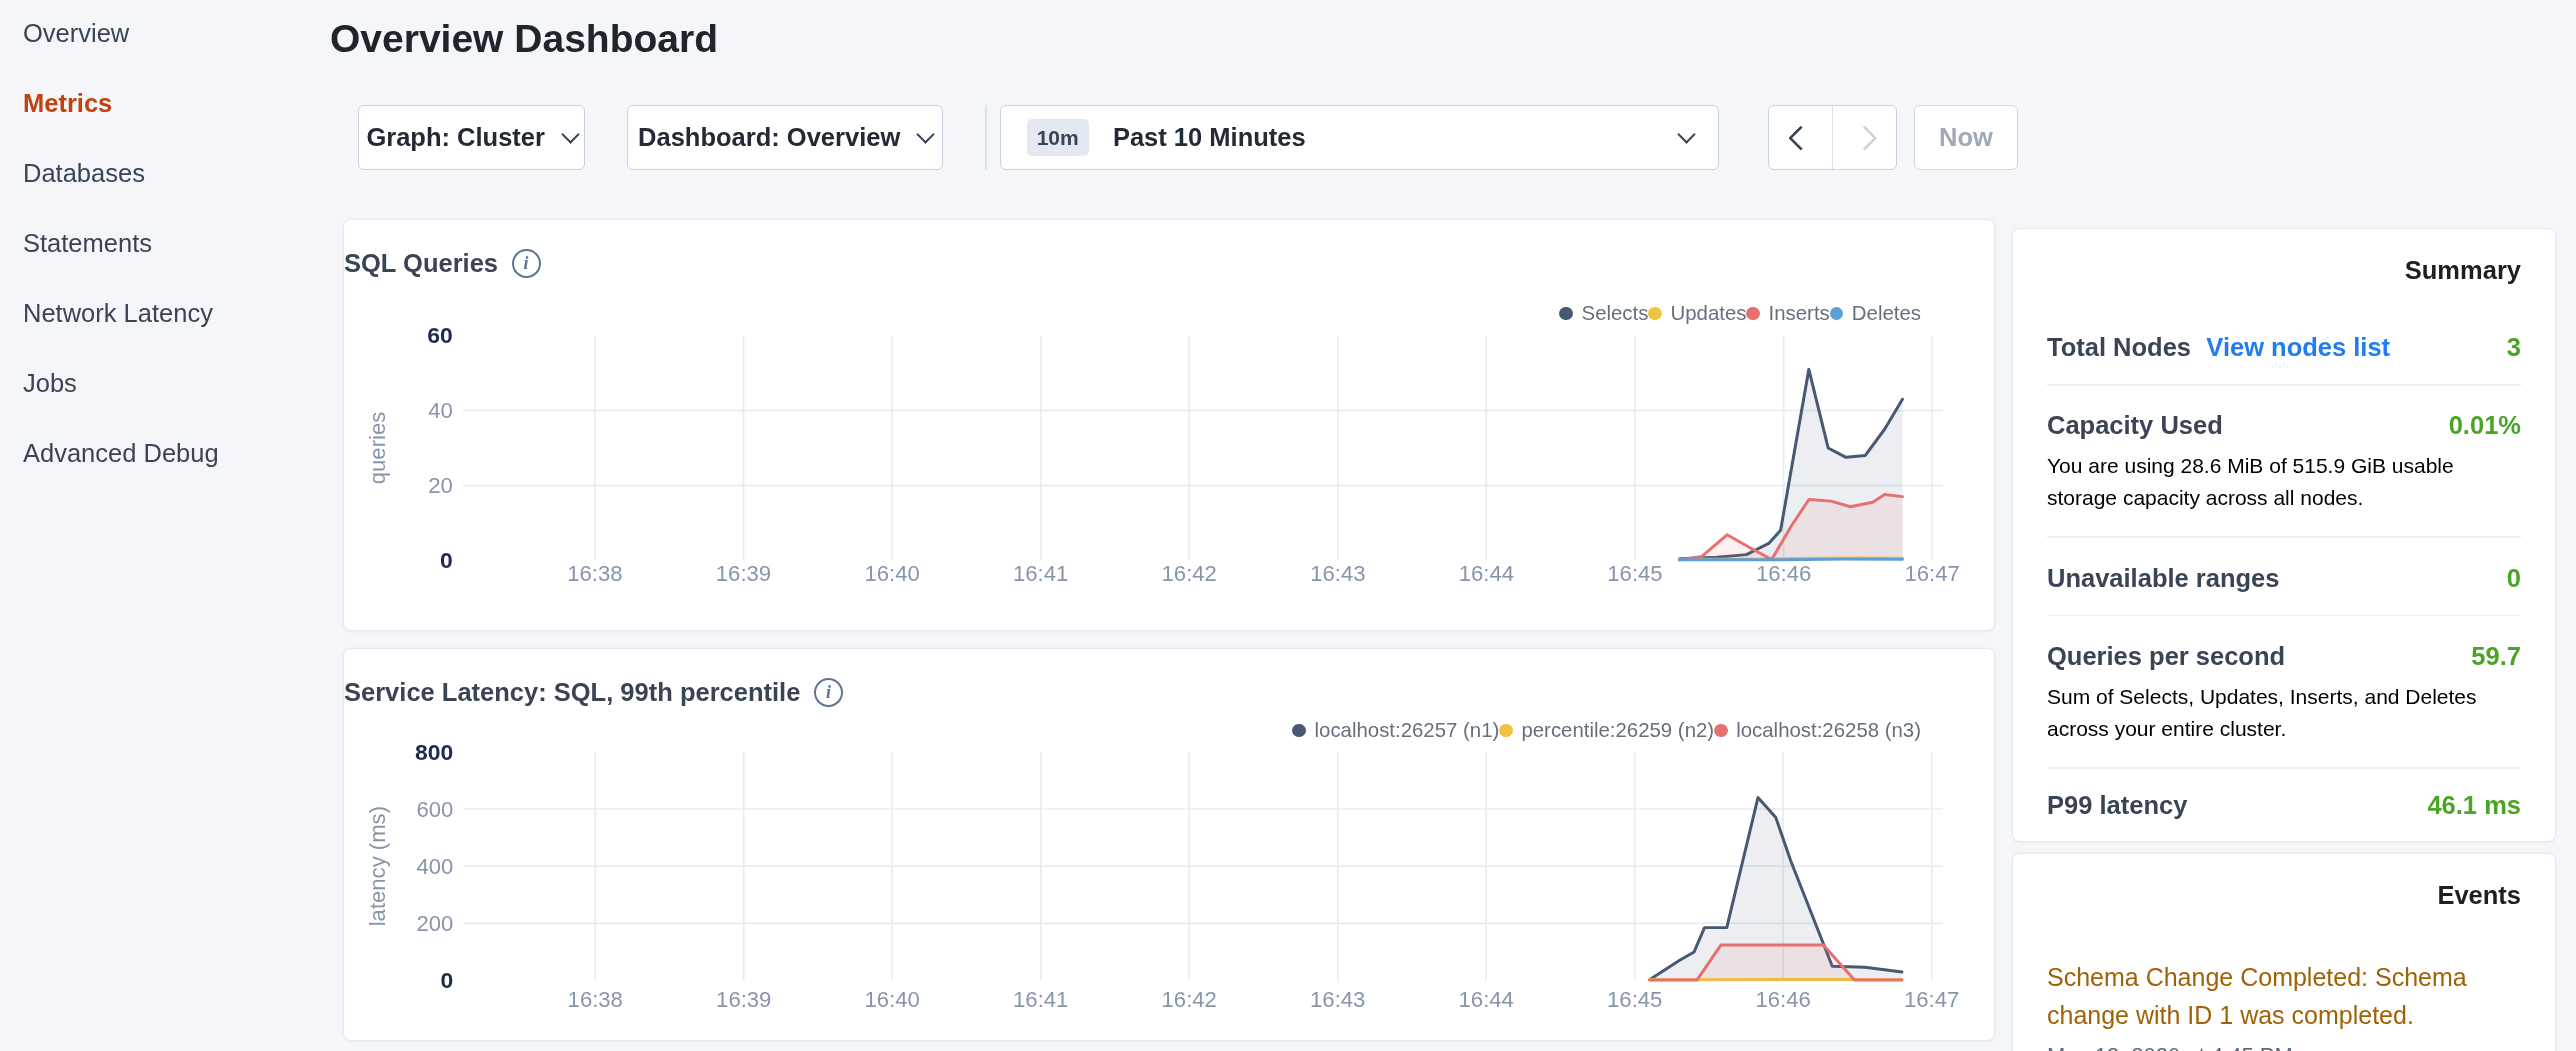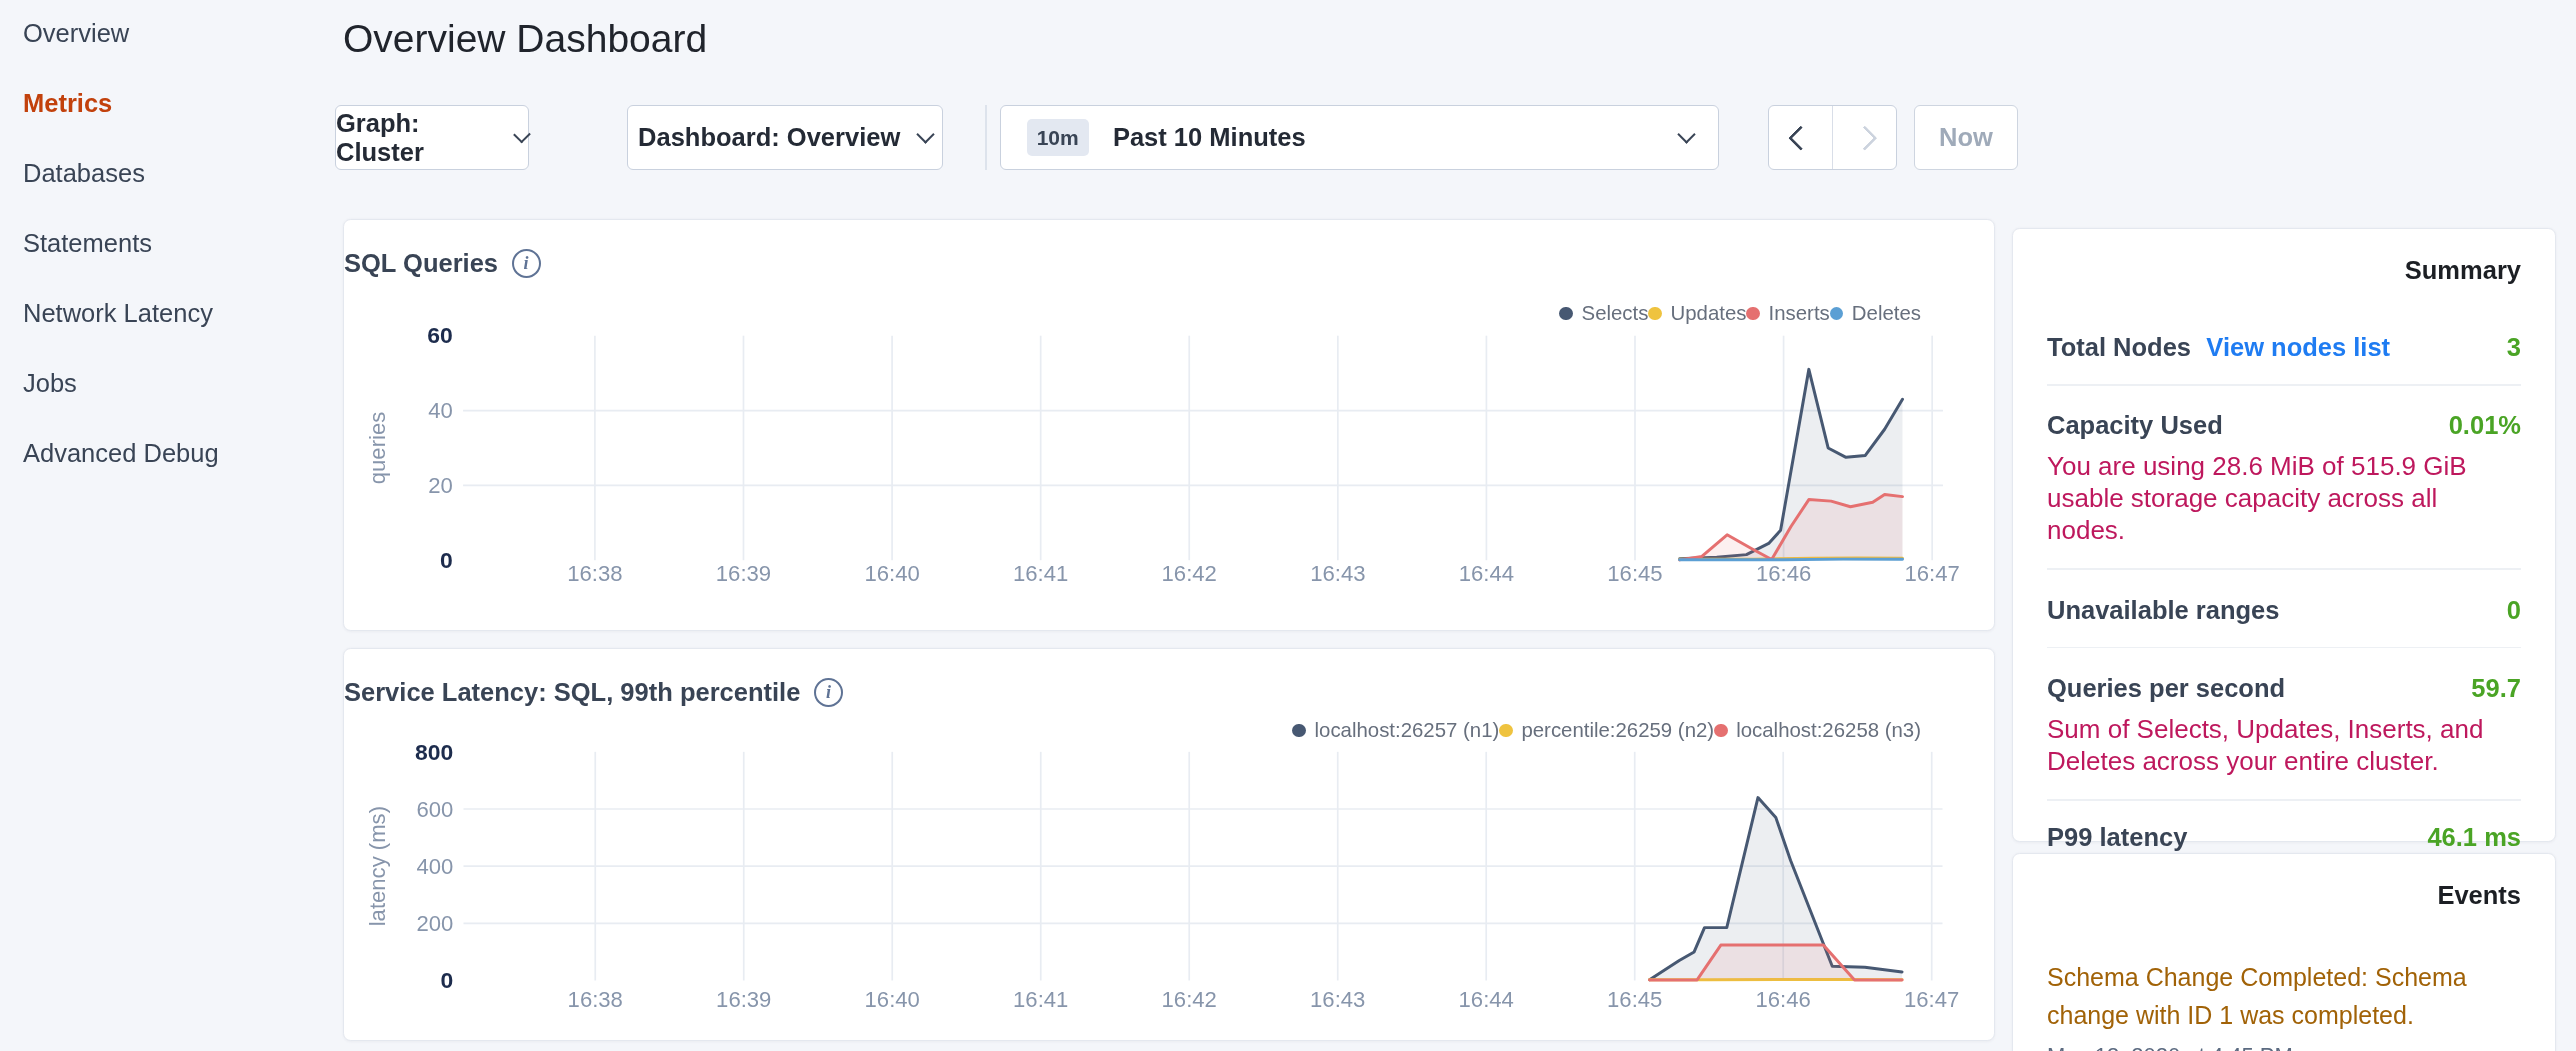--- a/index.html
+++ b/index.html
@@ -7,26 +7,26 @@
     width:2576px;height:1051px;position:relative;overflow:hidden;
     background:#f4f6fa;color:#394455;
     font-family:"Liberation Sans","DejaVu Sans",sans-serif;
     -webkit-font-smoothing:antialiased;
   }
   
   .sidebar{position:absolute;left:0;top:0;width:340px;height:100%;padding:20.4px 0 0 23px;box-sizing:border-box}
   .nav-item{font-size:25.5px;line-height:27px;margin-bottom:43px;color:#394455;cursor:pointer}
   .nav-item.active{color:#c2410c;font-weight:700}
   
-  .page-title{position:absolute;left:343px;top:17px;margin:0;font-size:39px;font-weight:400;color:#20242c}
+  .page-title{position:absolute;left:330px;top:17px;margin:0;font-size:39px;font-weight:700;color:#20242c}
   
   .ctrl{position:absolute;top:105px;height:65px;box-sizing:border-box;background:#fff;
         border:1.3px solid #c9d1de;border-radius:6px;display:flex;align-items:center;justify-content:center;
         font-size:25.5px;font-weight:700;color:#242a35;cursor:pointer}
-  #dd-graph{left:335px;width:194px}
+  #dd-graph{left:358px;width:227px}
   #dd-dashboard{left:627px;width:316px}
   .vdivider{position:absolute;left:985px;top:105px;width:1.7px;height:65px;background:#dde3ec}
   #timebox{left:1000px;width:719px;justify-content:flex-start;padding:0 25.5px}
   .badge{background:#e3e8f1;border-radius:5.1px;font-size:21px;font-weight:700;padding:6.8px 10.2px;margin-right:24px;color:#394455}
   .chev{width:11px;height:11px;border-right:2.6px solid #394455;border-bottom:2.6px solid #394455;
         transform:rotate(45deg);display:inline-block;margin-left:18.7px;position:relative;top:-3.4px}
   #timebox .chev{margin-left:auto}
   #pager{left:1768px;width:129px;padding:0;overflow:hidden}
   .pager-half{width:50%;height:100%;display:flex;align-items:center;justify-content:center;cursor:pointer}
   .pager-half + .pager-half{border-left:1.3px solid #d9dee8;cursor:default}
@@ -54,21 +54,21 @@
   .ylab.strong{font-size:27px;font-weight:700;fill:#1d2c4d}
   .axis-name{font-size:26px;fill:#8795ab}
   
   #summary-card{left:2012px;top:228px;width:544px;height:614px;padding:0 34px;box-sizing:border-box}
   #events-card{left:2012px;top:853px;width:544px;height:255px;padding:0 34px;box-sizing:border-box}
   .panel-title{text-align:right;font-size:25.5px;font-weight:700;color:#1c1f24;margin:27px 0 0 0}
   .srow{display:flex;align-items:baseline;gap:15.3px}
   .srow .lbl{font-size:25.5px;font-weight:700;color:#394455}
   .srow .link{font-size:25.5px;font-weight:700;color:#1f7cf2;cursor:pointer}
   .srow .val{margin-left:auto;font-size:25.5px;font-weight:700;color:#4aa425;white-space:nowrap}
-  .subtext{font-size:26px;line-height:32px;color:#be185d;margin-top:10.2px}
+  .subtext{font-size:21px;line-height:32px;color:#000000;margin-top:10.2px}
   .hr{height:1.7px;background:#edf0f4;margin-top:22px}
   .mt56{margin-top:48px}.mt30{margin-top:25.5px}.mt26{margin-top:22px}
   .event-text{font-size:25px;line-height:38px;color:#a16207;margin-top:48px}
   .event-time{font-size:22px;color:#5b6a80;margin-top:8.5px}
 </style>
 </head>
 <body>
 
 <nav class="sidebar">
   <div class="nav-item">Overview</div>

